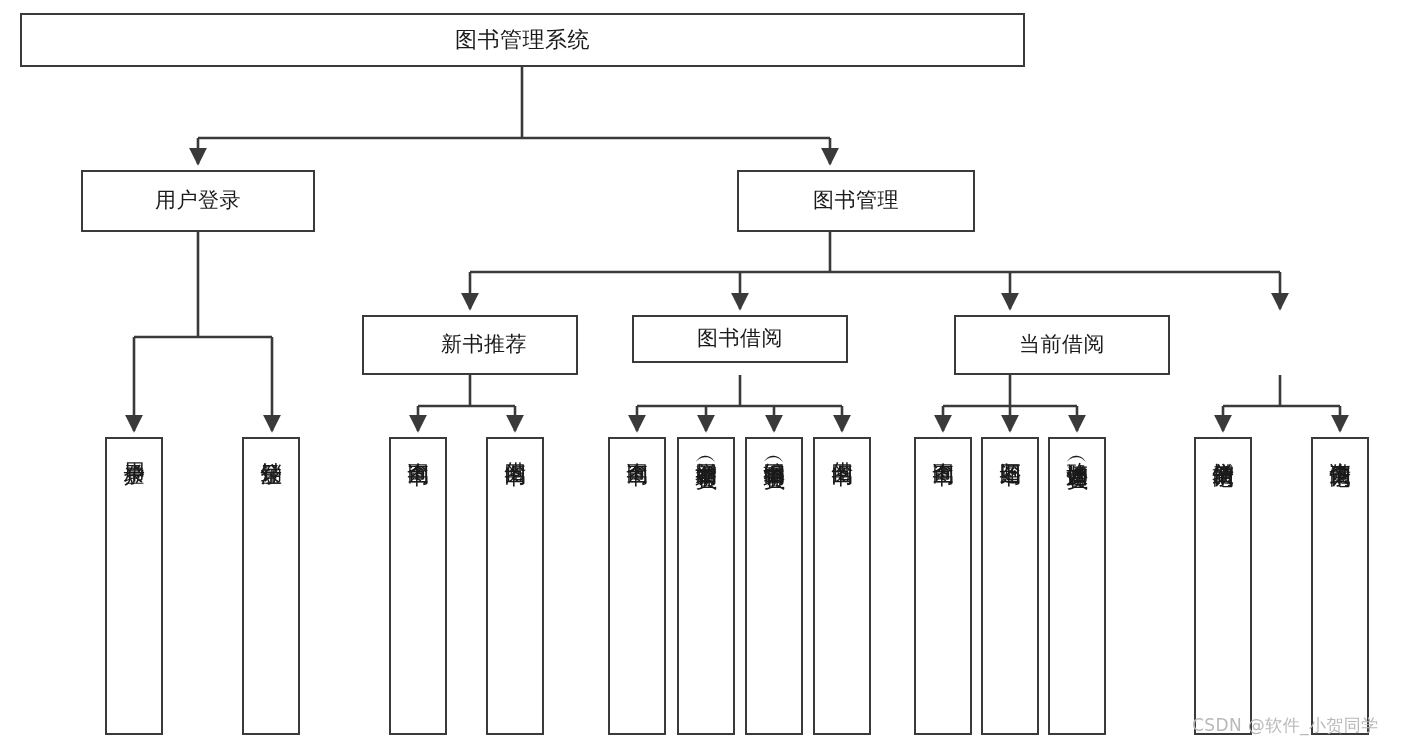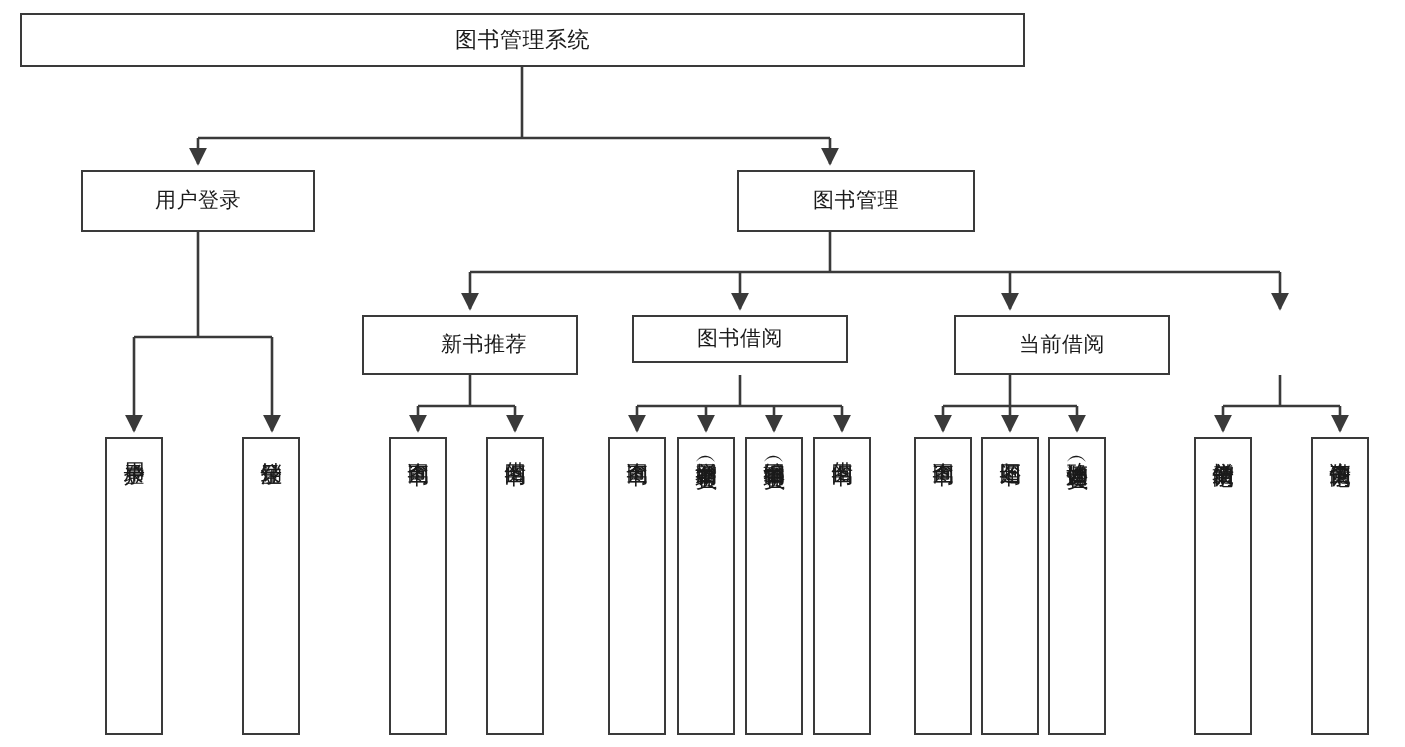--- a/index.html
+++ b/index.html
@@ -184,14 +184,15 @@
     <span class="lbl">确认归还（管理员）</span>
   </div>
 
   <div class="node vert" style="left:1194px; top:437px; width:58px; height:298px;">
     <span class="lbl">新增借阅记录</span>
   </div>
   <div class="node vert" style="left:1311px; top:437px; width:58px; height:298px;">
     <span class="lbl">查询借阅记录</span>
   </div>
 
+  <div class="watermark">CSDN @软件_小贺同学</div>
 
 </div>
 
 </body></html>

